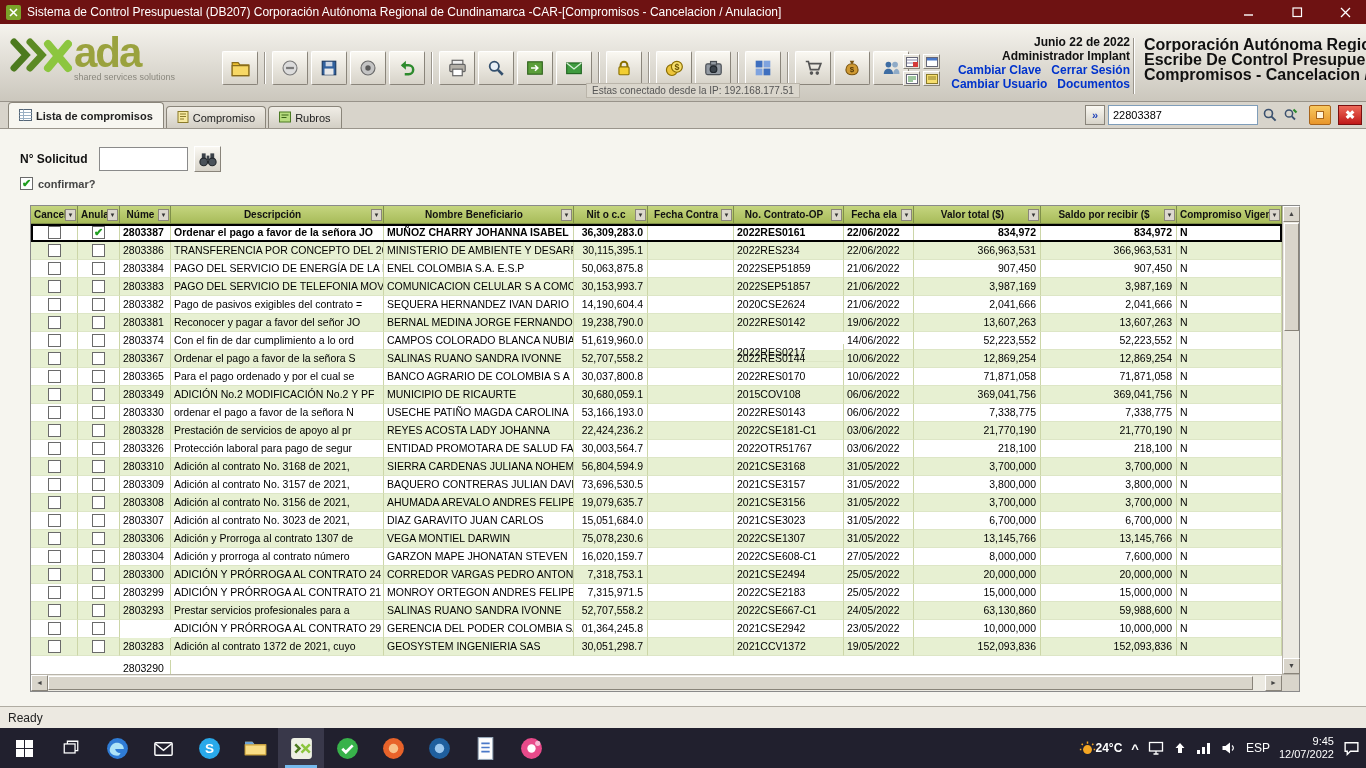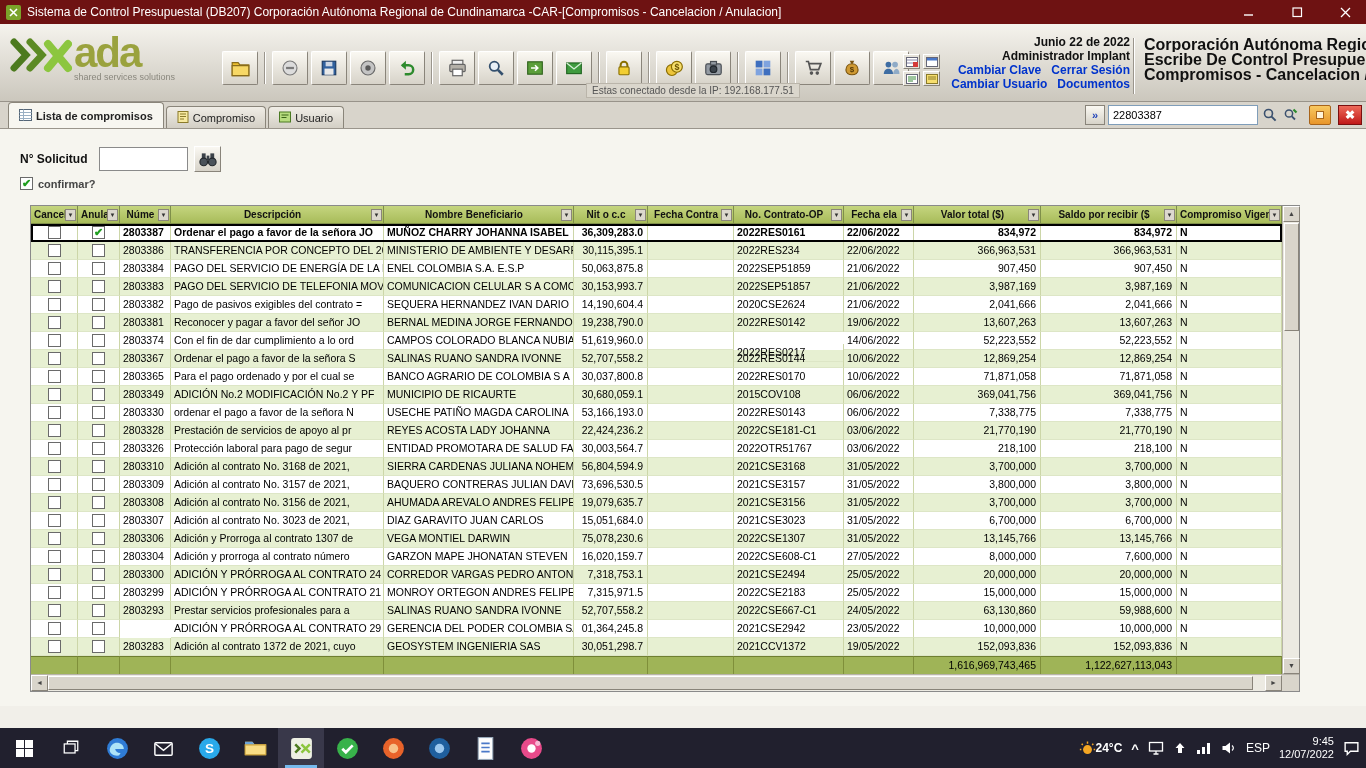--- a/index.html
+++ b/index.html
@@ -324,21 +324,21 @@
               <rect x="1" y="0.5" width="10" height="11" fill="#f7e9a0" stroke="#8a7a2a"></rect>
               <path d="M3 3h6M3 5.5h6M3 8h4" stroke="#8a7a2a"></path>
             </svg></span>
           <span>Compromiso</span>
         </div>
         <div class="tab">
           <span><svg width="12" height="12" viewBox="0 0 12 12">
               <rect x="0.5" y="1" width="11" height="10" fill="#b7dc7f" stroke="#4a7a22"></rect>
               <path d="M2.5 4h7M2.5 6.5h5" stroke="#3a6418"></path>
             </svg></span>
-          <span>Usuario</span>
+          <span>Rubros</span>
         </div>
       </div>
     <div class="tabctrl">
       <button class="sm-btn">»</button>
       <input class="qs-input" value="22803387" style="">
       <span class="flat-ico">
           <svg width="16" height="16" viewBox="0 0 16 16">
             <circle cx="6.5" cy="6.5" r="4" fill="none" stroke="#3a506e" stroke-width="1.6"></circle>
             <path d="M9.6 9.6 13.6 13.6" stroke="#3a506e" stroke-width="2"></path>
           </svg>
@@ -852,48 +852,37 @@
             <div class="g-cell" style="width: 190px;">GEOSYSTEM  INGENIERIA SAS</div>
             <div class="g-cell r" style="width: 74px;">30,051,298.7</div>
             <div class="g-cell" style="width: 86px;"></div>
             <div class="g-cell" style="width: 110px;">2021CCV1372</div>
             <div class="g-cell" style="width: 70px;">19/05/2022</div>
             <div class="g-cell r" style="width: 127px;">152,093,836</div>
             <div class="g-cell r" style="width: 136px;">152,093,836</div>
             <div class="g-cell" style="width: 105px;">N</div>
           </div>
         </div>
-      <div class="gtotals">
-          <div class="t-cell" style="width: 47px;"></div>
-          <div class="t-cell" style="width: 42px;"></div>
-          <div class="t-cell" style="width: 51px;"></div>
-          <div class="t-cell" style="width: 213px;"></div>
-          <div class="t-cell" style="width: 190px;"></div>
-          <div class="t-cell" style="width: 74px;"></div>
-          <div class="t-cell" style="width: 86px;"></div>
-          <div class="t-cell" style="width: 110px;"></div>
-          <div class="t-cell" style="width: 70px;"></div>
-          <div class="t-cell r" style="width: 127px;">1,616,969,743,465</div>
-          <div class="t-cell r" style="width: 136px;">1,122,627,113,043</div>
-          <div class="t-cell" style="width: 105px;"></div>
-        </div>
       <div class="vscroll">
         <span class="sbtn" style="top:0;">▲</span>
         <span class="vthumb"></span>
         <span class="sbtn" style="top:452px;">▼</span>
       </div>
       <div class="hscroll">
         <span class="hbtn" style="left:0;">◄</span>
         <span class="hthumb"></span>
         <span class="hbtn" style="left:1234px;">►</span>
         <span class="hcorner"></span>
       </div>
     </div>
   </div>
 
+  <div class="statusbar">
+    <span>Ready</span>
+  </div>
 
   <div class="taskbar">
     <div class="tb-start">
       <svg width="17" height="17" viewBox="0 0 17 17">
           <rect width="8" height="8" fill="#fff"></rect>
           <rect x="9" width="8" height="8" fill="#fff"></rect>
           <rect y="9" width="8" height="8" fill="#fff"></rect>
           <rect x="9" y="9" width="8" height="8" fill="#fff"></rect>
         </svg>
     </div>

